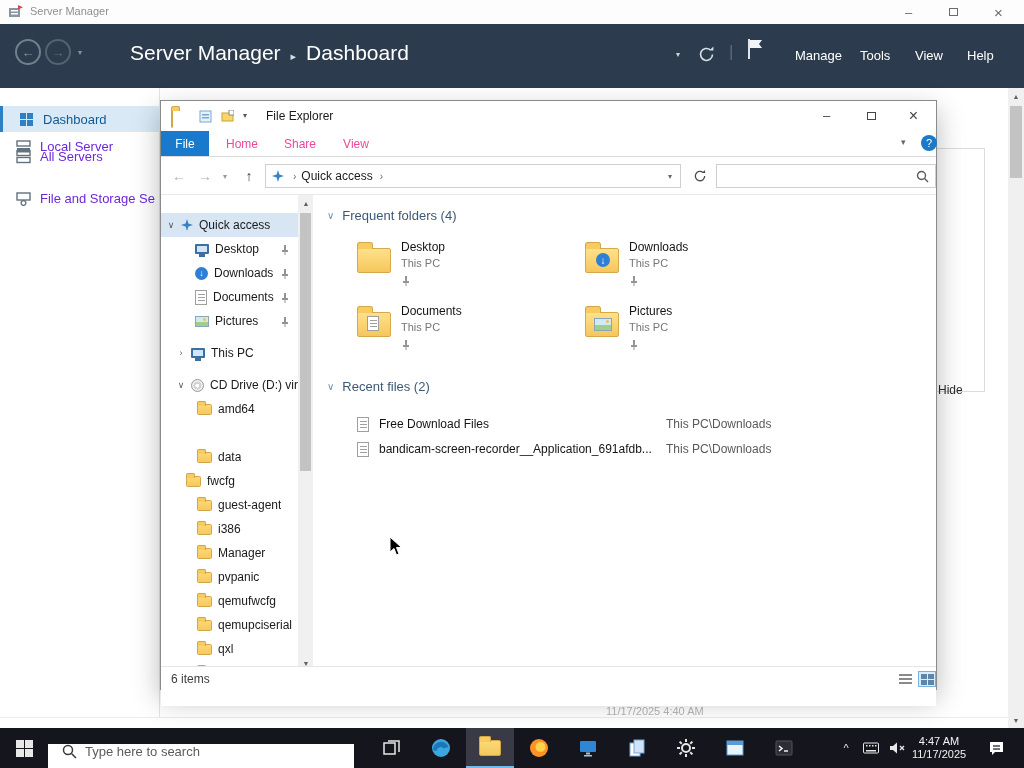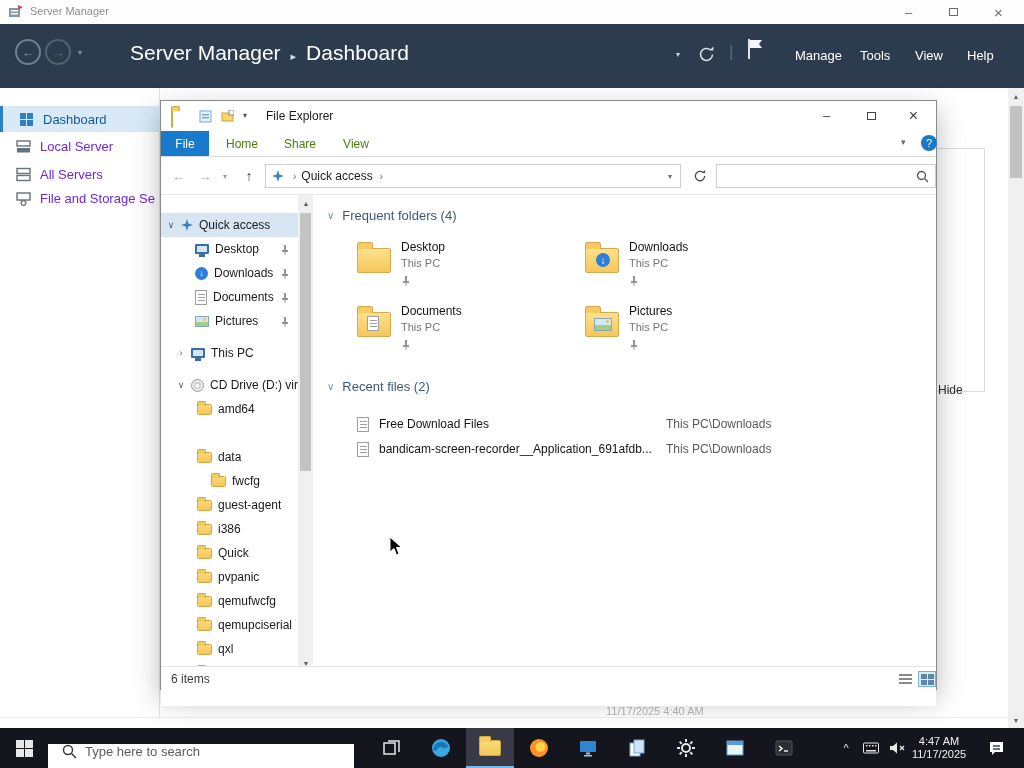--- a/index.html
+++ b/index.html
@@ -28,21 +28,21 @@
   .sbrow.sel{background:#d9eaf6;color:#0e5a96;border-left:3px solid #2f80c3;}
 
   
   .sbtrack{background:#f0f0f0;}
   .sbarrow{position:absolute;width:16px;height:16px;display:flex;align-items:center;justify-content:center;font-size:7px;color:#606060;}
   .sbthumb{position:absolute;background:#c3c3c3;}
 
   
   #explorer{left:160px;top:100px;width:777px;height:590px;background:#fff;border:1px solid #8a8a8a;box-shadow:0 10px 26px rgba(0,0,0,.28);}
   .exbtn{position:absolute;top:0;width:45px;height:29px;display:flex;align-items:center;justify-content:center;color:#444;font-size:13px;}
-  .rtab{position:absolute;top:30px;height:25px;display:flex;align-items:center;justify-content:center;font-size:12px;color:#4d7c0f;}
+  .rtab{position:absolute;top:30px;height:25px;display:flex;align-items:center;justify-content:center;font-size:12px;color:#ec4899;}
   .rtab.file{background:#1979ca;color:#fff;}
   .tbox{position:absolute;height:24px;border:1px solid #cfcfcf;background:#fff;display:flex;align-items:center;}
   .navbtn{position:absolute;top:56px;height:38px;display:flex;align-items:center;justify-content:center;}
 
   
   #navpane{position:absolute;left:0;top:94px;width:137px;height:476px;overflow:hidden;background:#fff;}
   .navrow{position:absolute;left:0;width:137px;height:24px;display:flex;align-items:center;font-size:12px;color:#1a1a1a;white-space:nowrap;overflow:hidden;}
   .navrow .exp{width:12px;text-align:center;font-size:9px;color:#555;flex:0 0 auto;}
   .navrow .lbl{margin-left:6px;overflow:hidden;text-overflow:clip;}
   .navrow.sel{background:#d7e6f2;}
@@ -168,21 +168,21 @@
     </div>
     <div class="sbrow" style="top:45px;">
       <span class="sbic">
           <svg width="15" height="15">
             <rect x="1" y="2" width="13" height="5" fill="none" stroke="#64717e" stroke-width="1.4"></rect>
             <rect x="1" y="9" width="13" height="4.5" fill="#64717e"></rect>
           </svg>
         </span>
       <span>Local Server</span>
     </div>
-    <div class="sbrow" style="top:73px;text-align:center;">
+    <div class="sbrow" style="top:55px;text-align:center;">
       <span class="sbic">
           <svg width="15" height="15">
             <rect x="1" y="1.5" width="13" height="5" fill="none" stroke="#64717e" stroke-width="1.4"></rect>
             <rect x="1" y="8.5" width="13" height="5" fill="none" stroke="#64717e" stroke-width="1.4"></rect>
           </svg>
         </span>
       <span>All Servers</span>
     </div>
     <div class="sbrow" style="top:97px;">
       <span class="sbic">
@@ -358,35 +358,35 @@
         <span class="lbl">CD Drive (D:) virtio</span>
       </div>
       <div class="navrow" style="top:202px;padding-left:36px;">
           <span class="fold"></span>
           <span class="lbl">amd64</span>
         </div>
       <div class="navrow" style="top:250px;padding-left:36px;">
           <span class="fold"></span>
           <span class="lbl">data</span>
         </div>
-      <div class="navrow" style="top:274px;padding-left:50px;">
+      <div class="navrow" style="top:274px;padding-left:25px;">
           <span class="fold"></span>
           <span class="lbl">fwcfg</span>
         </div>
       <div class="navrow" style="top:298px;padding-left:36px;">
           <span class="fold"></span>
           <span class="lbl">guest-agent</span>
         </div>
       <div class="navrow" style="top:322px;padding-left:36px;">
           <span class="fold"></span>
           <span class="lbl">i386</span>
         </div>
       <div class="navrow" style="top:346px;padding-left:36px;">
           <span class="fold"></span>
-          <span class="lbl">Quick</span>
+          <span class="lbl">Manager</span>
         </div>
       <div class="navrow" style="top:370px;padding-left:36px;">
           <span class="fold"></span>
           <span class="lbl">pvpanic</span>
         </div>
       <div class="navrow" style="top:394px;padding-left:36px;text-align:right;">
           <span class="fold"></span>
           <span class="lbl">qemufwcfg</span>
         </div>
       <div class="navrow" style="top:418px;padding-left:36px;">

